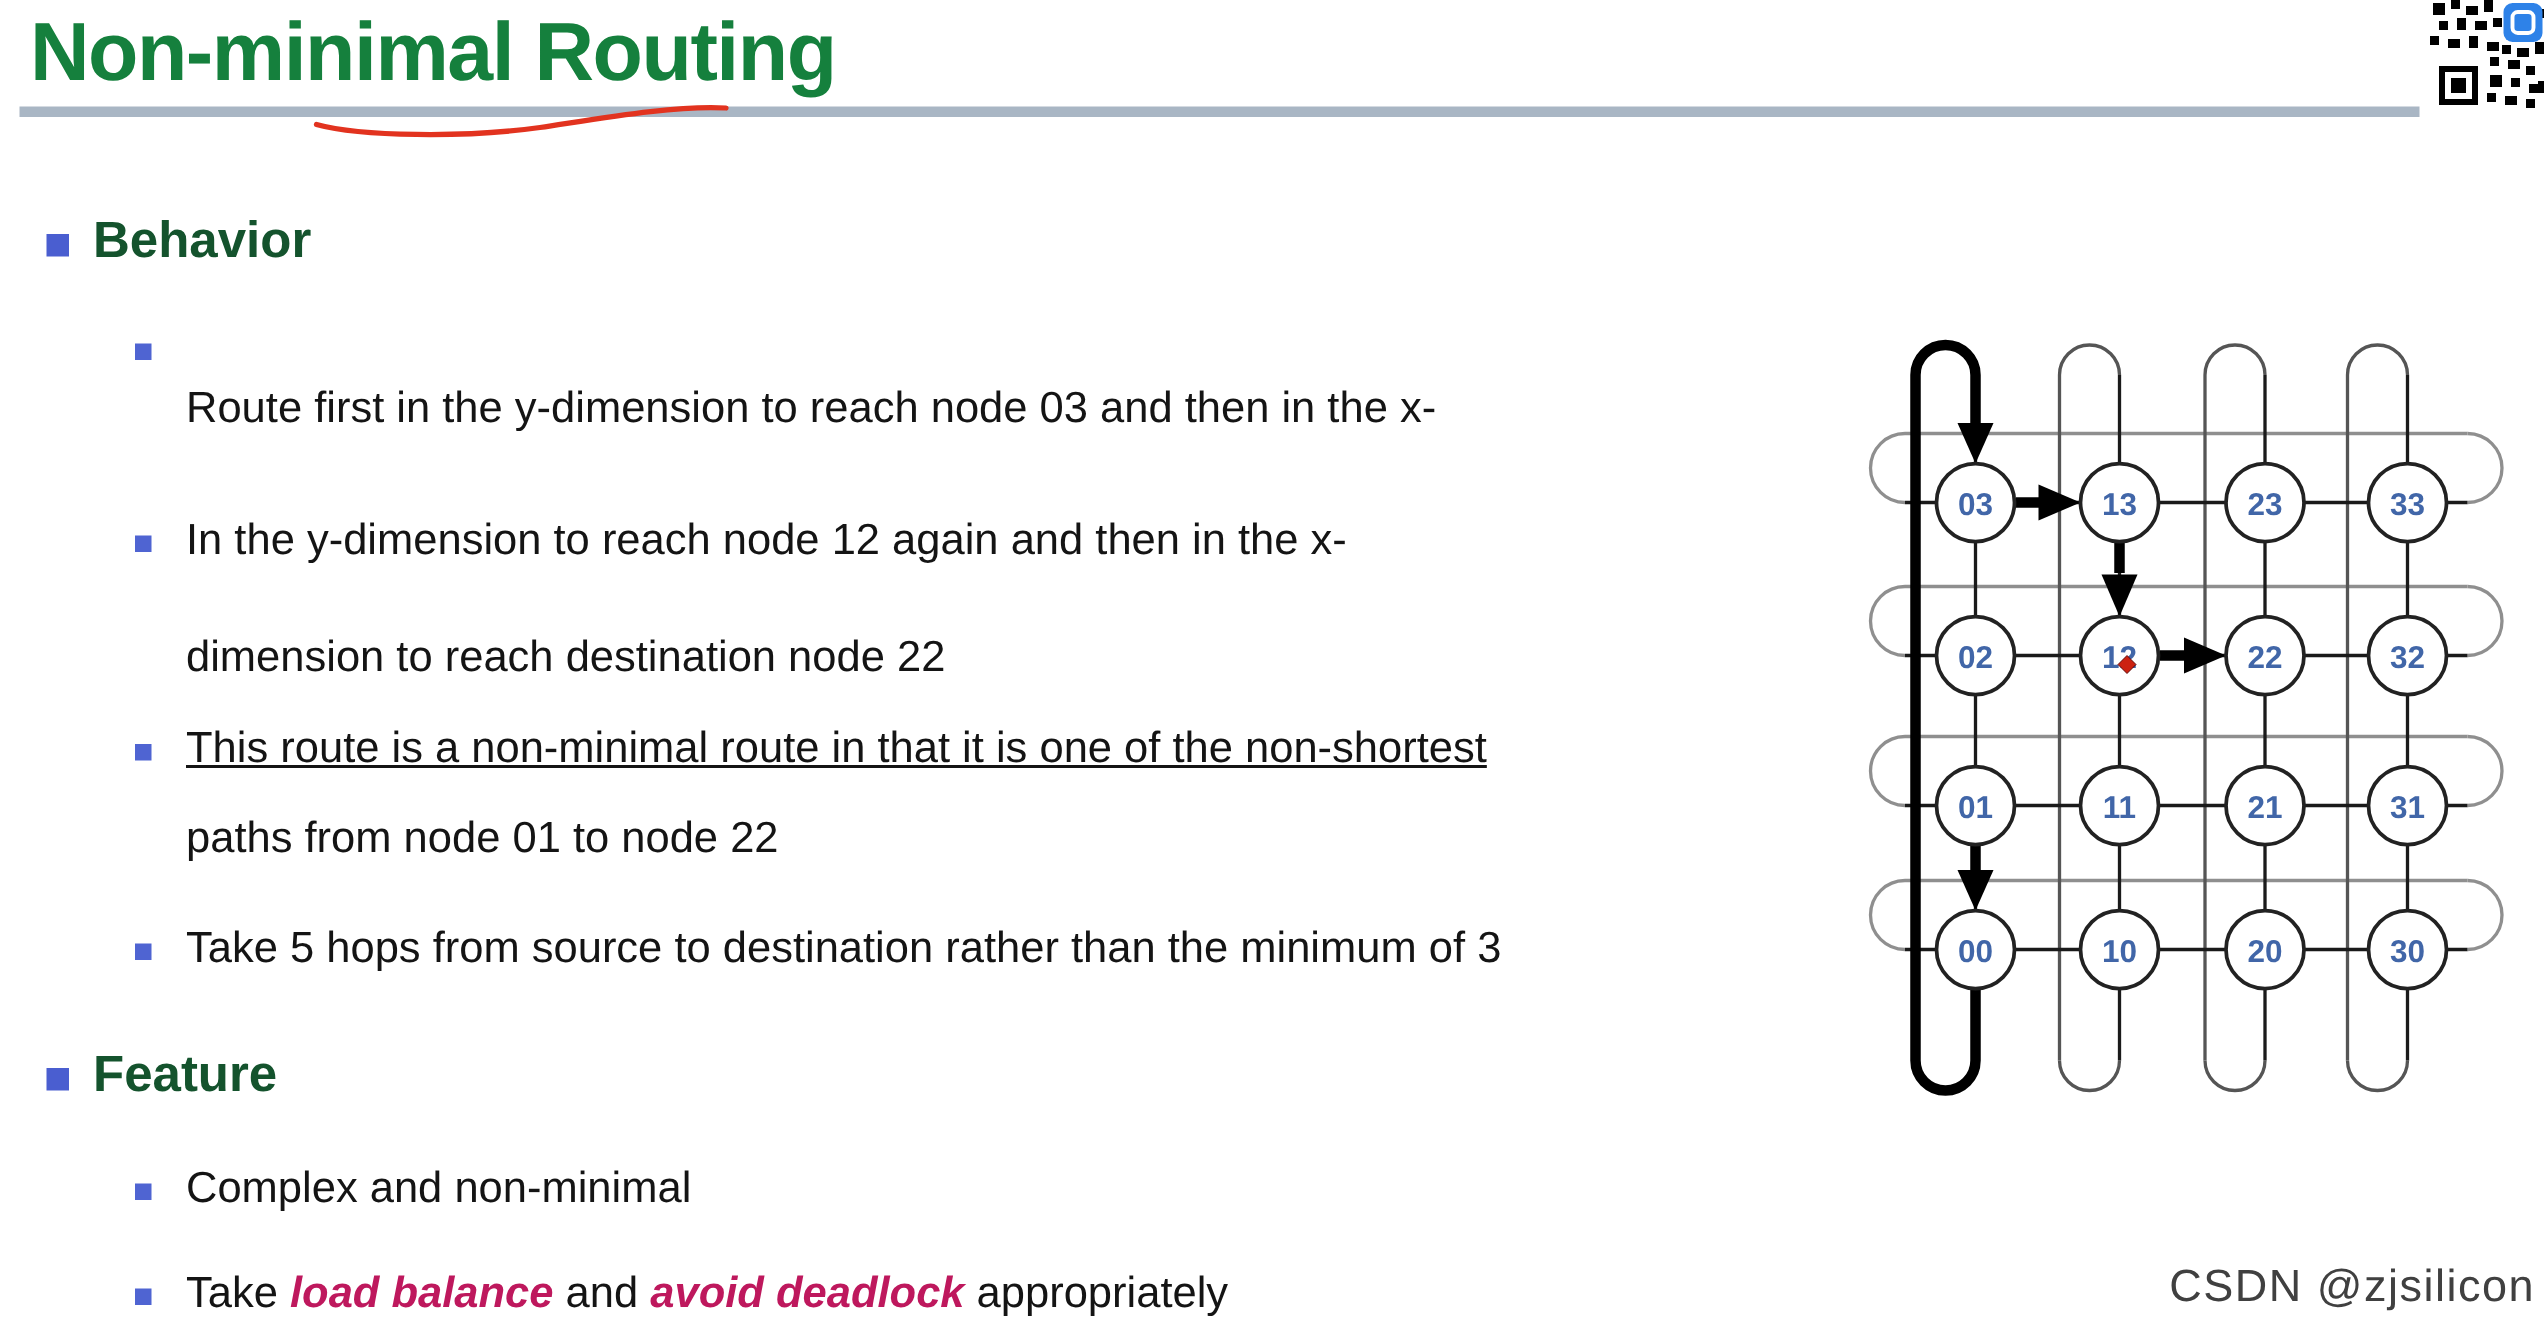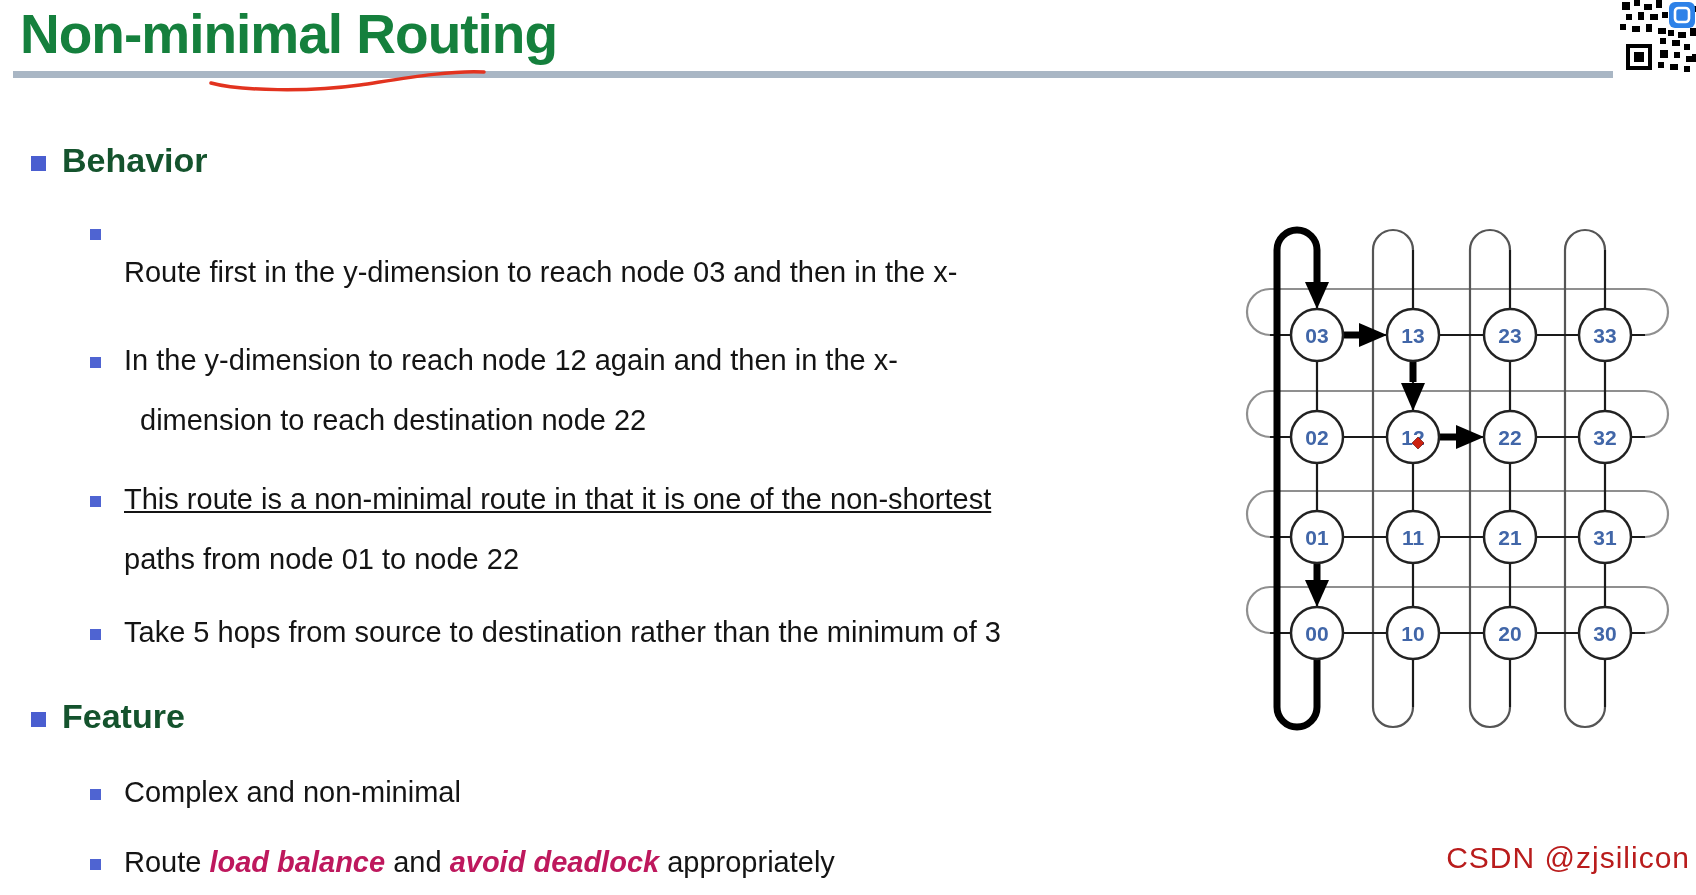--- a/index.html
+++ b/index.html
@@ -11,21 +11,21 @@
   #title{
     left:20px;top:2px;font-size:55px;font-weight:bold;letter-spacing:-1px;color:#15803d;
   }
   #rule{left:13px;top:71px;width:1600px;height:7px;background:#a9b6c4;}
   #squiggle{left:190px;top:60px;width:320px;height:40px;}
   .h1-line{font-size:34px;font-weight:bold;color:#14532d;}
   .sq1{position:absolute;width:15px;height:15px;background:#4a5ed0;}
   .sq2{position:absolute;width:11px;height:11px;background:#4f64d2;}
   .body-line{font-size:29px;color:#141414;left:124px;}
   .em-red{color:#be185d;font-weight:bold;font-style:italic;}
-  #watermark{right:6px;top:841px;font-size:30px;color:#b91c1c;letter-spacing:1px;}
+  #watermark{right:6px;top:841px;font-size:30px;color:#404040;letter-spacing:1px;}
   #diagram{left:1130px;top:190px;}
   #qr{right:0;top:0;}
   .nodelabel{font-size:21px;font-weight:bold;fill:#4166a8;text-anchor:middle;}
 </style>
 </head>
 <body>
 
 <div id="slide">
 
   <div id="title" class="abs">Non-minimal Routing</div>
@@ -78,40 +78,40 @@
   </svg>
 
   <span class="sq1 abs" style="left:31px;top:156px;"></span>
   <div class="h1-line abs" style="left:62px;top:141px;">Behavior</div>
 
   <span class="sq2 abs" style="left:90px;top:229px;"></span>
   <div class="body-line abs" style="top:216px;margin-top:40px;">Route first in the y-dimension to reach node 03 and then in the x-</div>
 
   <span class="sq2 abs" style="left:90px;top:357px;"></span>
   <div class="body-line abs" style="top:344px;">In the y-dimension to reach node 12 again and then in the x-</div>
-  <div class="body-line abs" style="top:404px;margin-left:16px;">dimension to reach destination node 22</div>
+  <div class="body-line abs" style="top:422px;">dimension to reach destination node 22</div>
 
   <span class="sq2 abs" style="left:90px;top:496px;"></span>
   <div class="body-line abs" style="top:483px;text-decoration:underline;">This route is a non-minimal route in that it is one of the non-shortest</div>
   <div class="body-line abs" style="top:543px;">paths from node 01 to node 22</div>
 
   <span class="sq2 abs" style="left:90px;top:629px;"></span>
   <div class="body-line abs" style="top:616px;text-align:right;">Take 5 hops from source to destination rather than the minimum of 3</div>
 
   <span class="sq1 abs" style="left:31px;top:712px;"></span>
   <div class="h1-line abs" style="left:62px;top:697px;">Feature</div>
 
   <span class="sq2 abs" style="left:90px;top:789px;"></span>
   <div class="body-line abs" style="top:776px;">
     <span>Complex and non-minimal</span>
   </div>
 
   <span class="sq2 abs" style="left:90px;top:859px;"></span>
   <div class="body-line abs" style="top:846px;">
-    <span>Route </span><span class="em-red">load balance</span><span> and </span><span class="em-red">avoid deadlock</span><span> appropriately</span>
+    <span>Take </span><span class="em-red">load balance</span><span> and </span><span class="em-red">avoid deadlock</span><span> appropriately</span>
   </div>
 
   <svg id="diagram" class="abs" width="566" height="545" viewBox="0 0 566 545">
 
     <g stroke="#8f8f8f" stroke-width="2.2" fill="none">
       <line x1="140" y1="99" x2="515" y2="99"></line>
       <line x1="140" y1="201" x2="515" y2="201"></line>
       <line x1="140" y1="301" x2="515" y2="301"></line>
       <line x1="140" y1="397" x2="515" y2="397"></line>
       <path d="M140,99 A23,23 0 0 0 140,145"></path>

